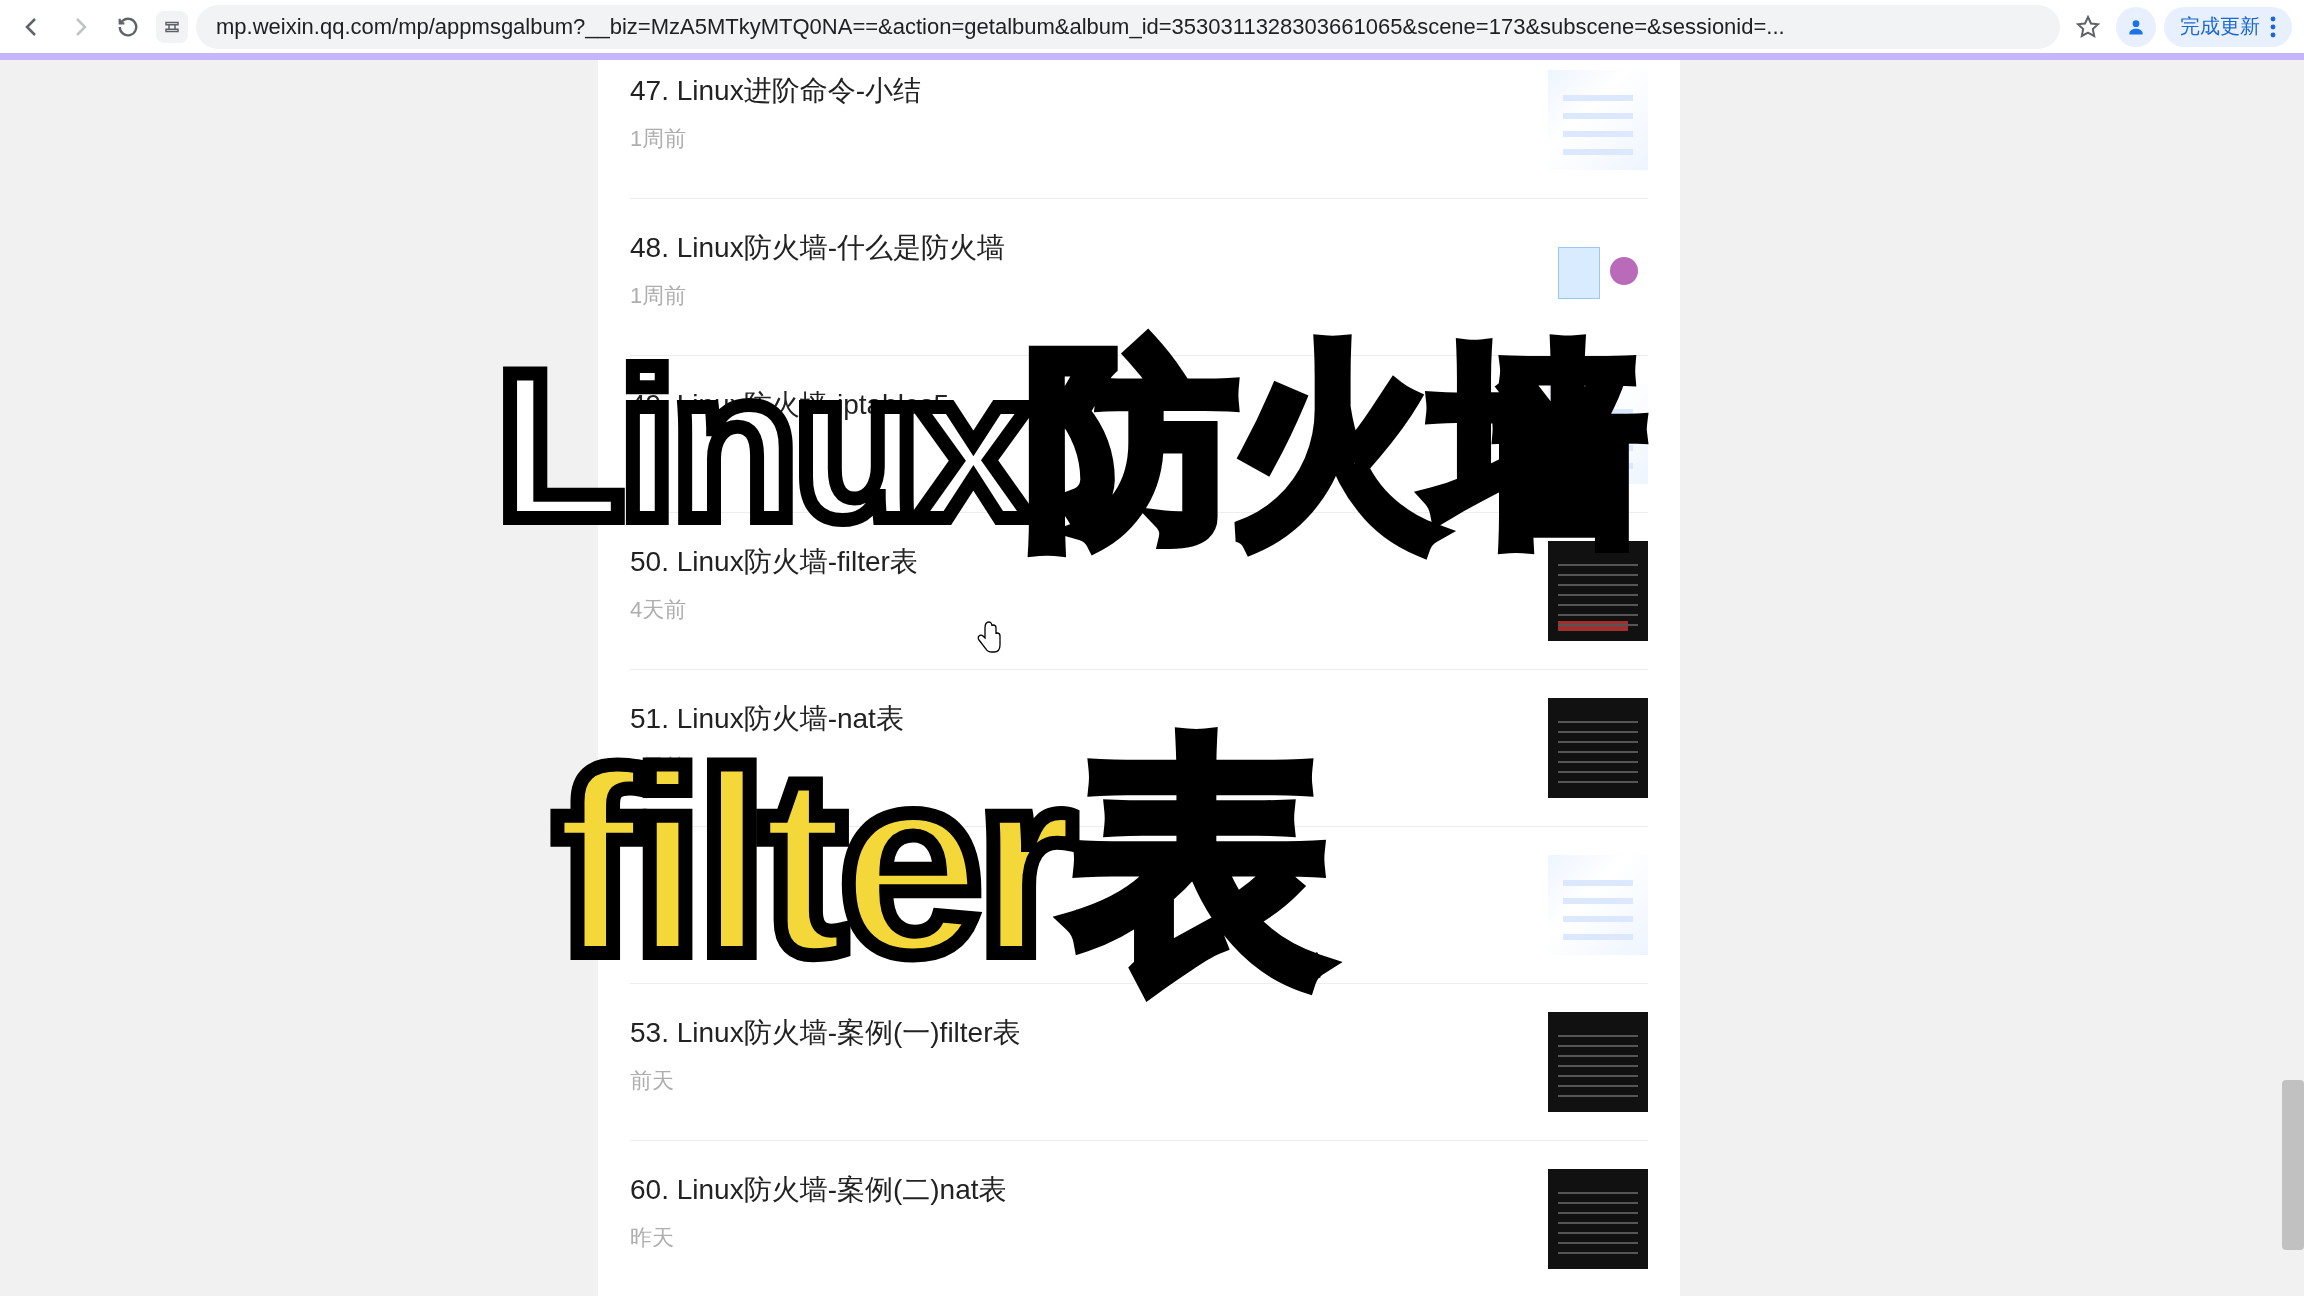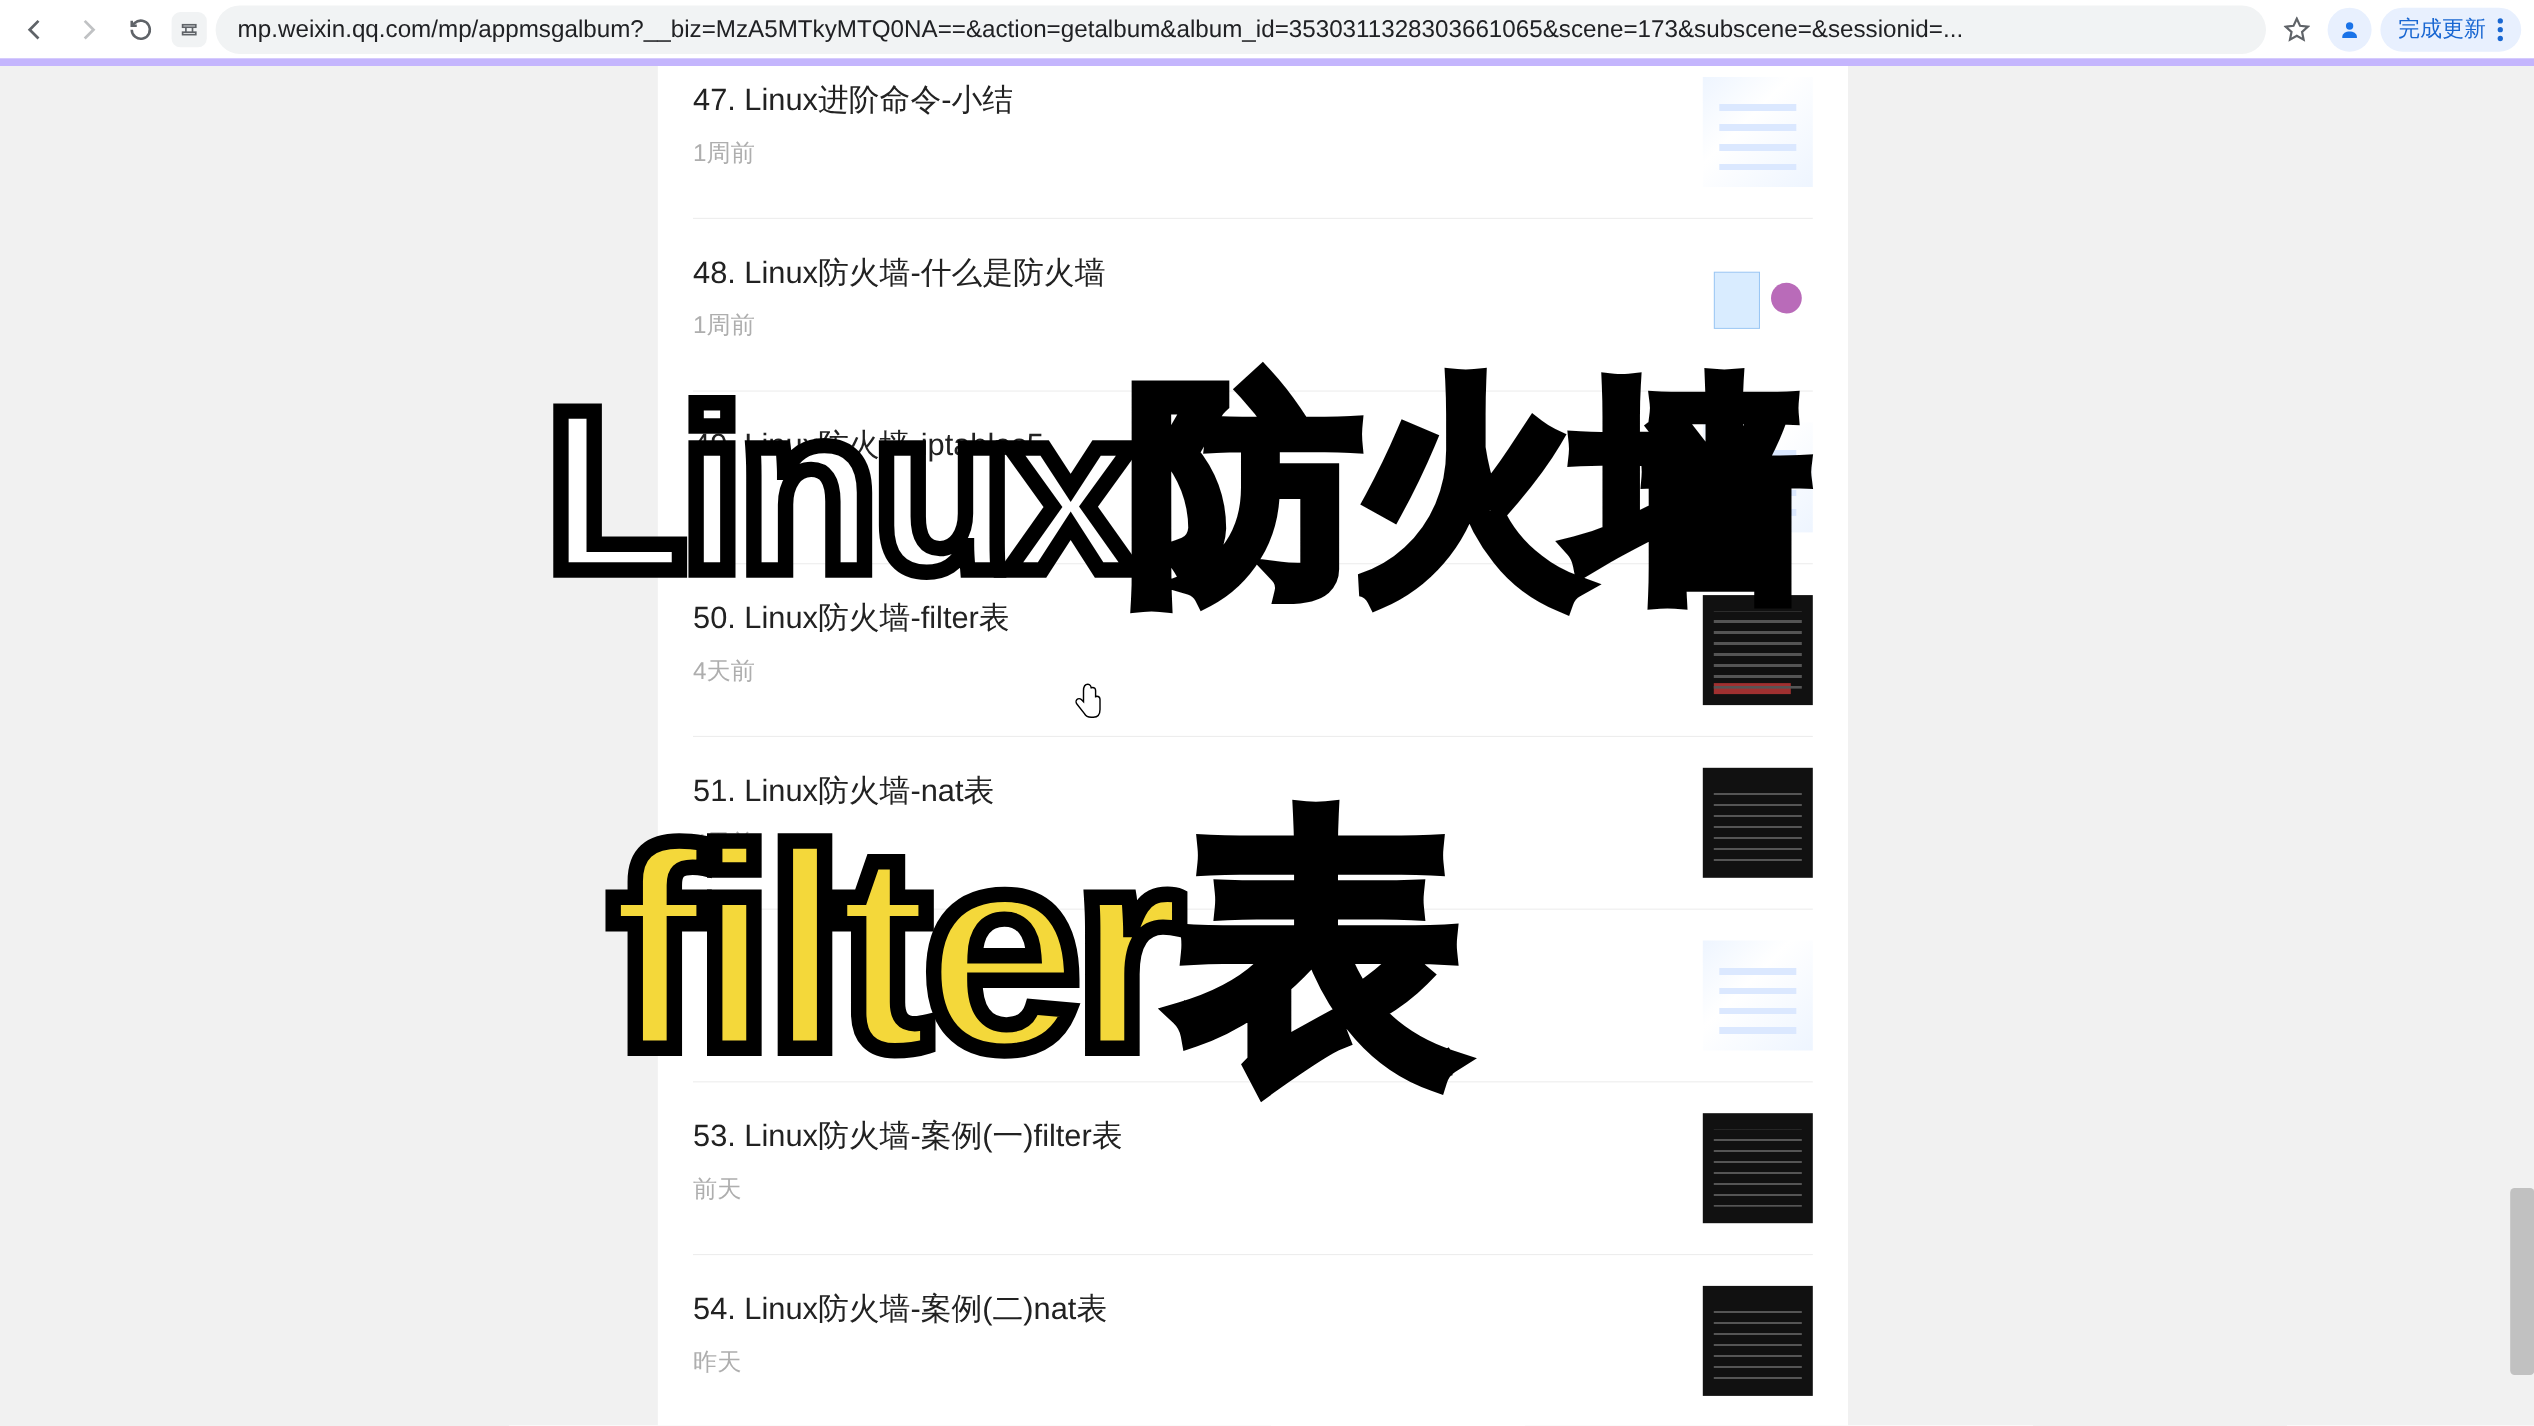--- a/index.html
+++ b/index.html
@@ -133,21 +133,21 @@
         </div>
         <div class="item">
           <div class="item-text">
             <div class="item-title">53. Linux防火墙-案例(一)filter表</div>
             <div class="item-meta">前天</div>
           </div>
           <div class="thumb dark"></div>
         </div>
         <div class="item">
           <div class="item-text">
-            <div class="item-title">54. Linux防火墙-案例(二)nat表</div>
+            <div class="item-title">60. Linux防火墙-案例(二)nat表</div>
             <div class="item-meta">昨天</div>
           </div>
           <div class="thumb dark"></div>
         </div>
       </div>
   </div>
 
   <div class="overlay">
     <div class="ov-line1">Linux防火墙</div>
     <div class="ov-line2">filter表</div>

